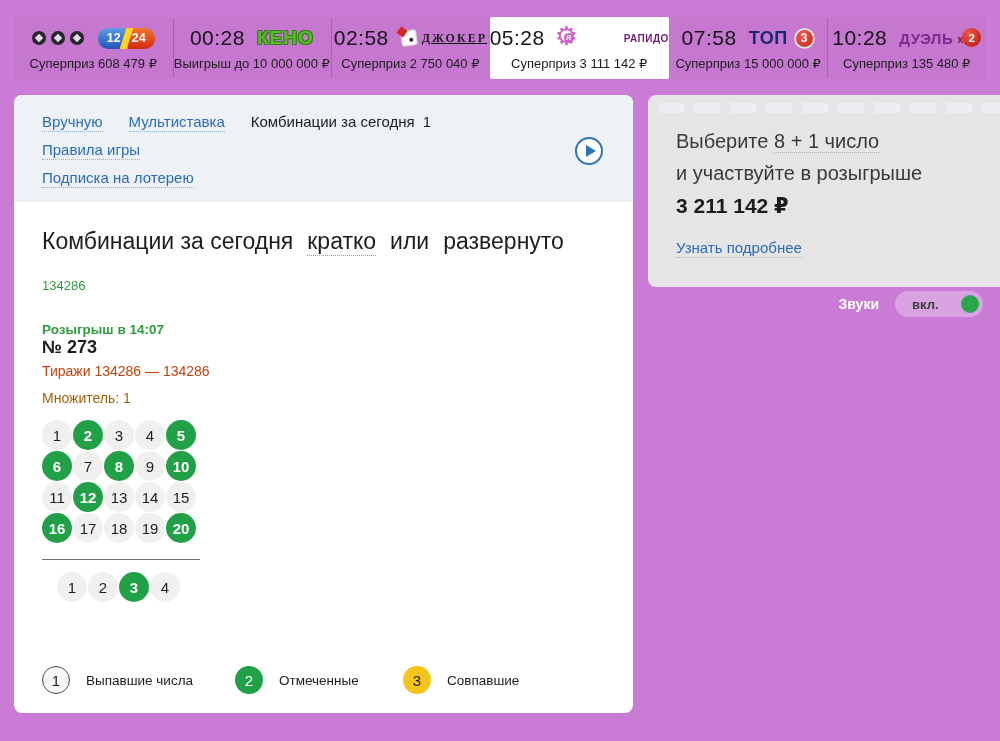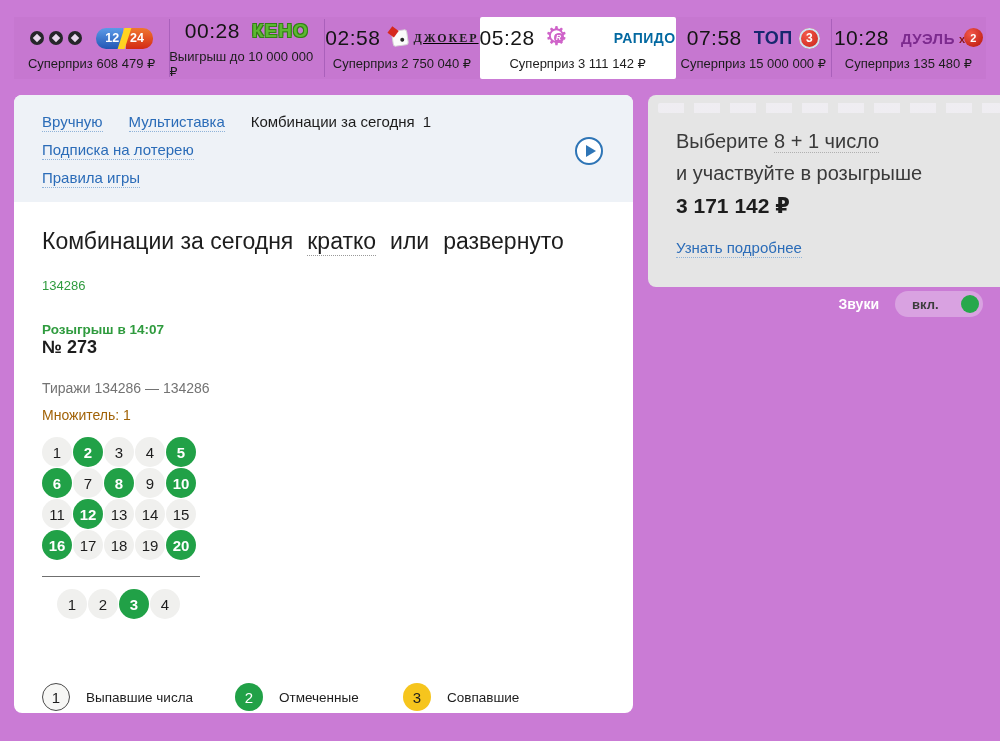--- a/index.html
+++ b/index.html
@@ -30,21 +30,21 @@
   .joker-logo { display:flex; align-items:center; gap:5px;text-decoration:underline; }
   .dice { width:16px; height:16px; background:#fbfbfb; border:1px solid #d5d5d5; border-radius:3px; position:relative; transform:rotate(-8deg); }
   .dice::before { content:""; position:absolute; left:-3px; top:-4px; width:8px; height:8px; background:#d6281e; transform:rotate(45deg); }
   .dice::after { content:""; position:absolute; right:3px; bottom:3px; width:4px; height:4px; border-radius:50%; background:#2a2a2a; }
   .joker-text { font-family:"Liberation Serif","DejaVu Serif",serif; font-weight:700; font-size:12px; letter-spacing:2px; color:#1d1d1d; }
 
   .rapido-logo { display:flex; align-items:center; gap:7px; }
   .gear { width:24px; height:24px; position:relative; }
   .gear .gear-glyph { font-size:26px; line-height:24px; color:#cf63c9; position:absolute; left:-2px; top:-2px; }
   .gear .gear-r { position:absolute; left:7px; top:7px; width:10px; height:10px; border-radius:50%; background:#cf63c9; color:#fff; font-size:7px; font-weight:700; text-align:center; line-height:10px; font-style:italic; }
-  .rapido-text { font-weight:800; font-size:14px; color:#0369a1; letter-spacing:0.5px;margin-left:36px; }
+  .rapido-text { font-weight:800; font-size:10px; color:#701a75; letter-spacing:0.5px;margin-left:36px; }
 
   .top3-logo { display:flex; align-items:center; gap:6px; }
   .top3-text { font-weight:800; font-size:18px; color:#16286e; letter-spacing:0.5px; }
   .top3-ball { width:21px; height:21px; border-radius:50%; background:radial-gradient(circle at 35% 30%, #f2574a, #c51f12); color:#fff; font-weight:800; font-size:12px; display:flex; align-items:center; justify-content:center; box-shadow:0 0 0 2px #cfe3f2 inset; }
 
   .duel-logo { display:flex; align-items:center; gap:4px; }
   .duel-text { font-weight:800; font-size:15px; color:#7c2a8e; letter-spacing:0.5px; }
   .duel-badge { position:relative; width:24px; height:20px; }
   .duel-x { position:absolute; left:0; top:5px; font-size:11px; font-weight:800; color:#8c1515; }
   .duel-ball { position:absolute; right:0; top:0; width:19px; height:19px; border-radius:50%; background:radial-gradient(circle at 35% 30%, #f2574a, #b71508); color:#fff; font-weight:800; font-size:11px; display:flex; align-items:center; justify-content:center; }
@@ -58,21 +58,21 @@
   .nav-count { margin-left:8px; }
   .play-btn { position:absolute; right:30px; top:42px; width:28px; height:28px; border:2px solid #2e75b6; border-radius:50%; background:#fff; cursor:pointer; }
   .play-btn::after { content:""; position:absolute; left:9px; top:6px; border-left:10px solid #2e75b6; border-top:6px solid transparent; border-bottom:6px solid transparent; }
 
   .content { padding:0 28px; }
   .page-title { margin-top:26px; font-size:23px; font-weight:400; color:#1d1d1d; display:flex; gap:14px; align-items:baseline; flex-wrap:wrap; }
   .title-link { border-bottom:1px dotted #9a9a9a; cursor:pointer; }
   .draw-link { margin-top:22px; font-size:13px; color:#2f9b3e; cursor:pointer; display:inline-block; }
   .draw-time { margin-top:28px; font-size:13.5px; font-weight:700; color:#2f9b3e; }
   .combo-number { font-size:18px; font-weight:700; color:#1d1d1d; }
-  .draw-range { margin-top:22px; font-size:14px; color:#737373; }
+  .draw-range { margin-top:5px; font-size:14px; color:#c2410c; }
   .multiplier { margin-top:11px; font-size:14px; color:#a16207; }
 
   .ball-grid { margin-top:14px; display:grid; grid-template-columns:repeat(5,30px); gap:1px; width:154px; }
   .ball { width:30px; height:30px; border-radius:50%; background:#f0f0ee; color:#1d1d1d; font-size:15px; display:flex; align-items:center; justify-content:center; }
   .ball.green { background:#21a147; color:#fff; font-weight:700; }
   .field-divider { margin-top:16px; width:158px; height:1px; background:#6f6f6f; }
   .ball-row2 { margin-top:12px; margin-left:15px; display:flex; gap:1px; }
 
   .legend { margin-top:64px; display:flex; align-items:center; }
   .legend-item { display:flex; align-items:center; gap:16px; }
@@ -182,24 +182,24 @@
 
 <div class="main-card">
 
   <div class="nav-area">
     <div class="nav-line">
       <span class="nav-link">Вручную</span>
       <span class="nav-link">Мультиставка</span>
       <span class="nav-current"><span>Комбинации за сегодня</span><span class="nav-count">1</span></span>
     </div>
     <div class="nav-line">
+      <span class="nav-link">Правила игры</span>
+    </div>
+    <div class="nav-line">
       <span class="nav-link">Подписка на лотерею</span>
-    </div>
-    <div class="nav-line">
-      <span class="nav-link">Правила игры</span>
     </div>
     <div class="play-btn"></div>
   </div>
 
   <div class="content">
     <div class="page-title">
       <span>Комбинации за сегодня</span>
       <span class="title-link">кратко</span>
       <span>или</span>
       <span>развернуто</span>
@@ -260,21 +260,21 @@
   </div>
 </div>
 
 <div class="promo-card">
   <div class="promo-watermark"></div>
   <div class="promo-line">
     <span>Выберите</span>
     <span class="promo-link-underline">8 + 1 число</span>
   </div>
   <div class="promo-line">и участвуйте в розыгрыше</div>
-  <div class="promo-prize">3 171 142 ₽</div>
+  <div class="promo-prize">3 211 142 ₽</div>
   <div class="promo-details">Узнать подробнее</div>
 </div>
 
 <div class="sounds-row">
   <span class="sounds-label">Звуки</span>
   <span class="sound-toggle">
     <span class="toggle-text">вкл.</span>
     <span class="toggle-knob"></span>
   </span>
 </div>

